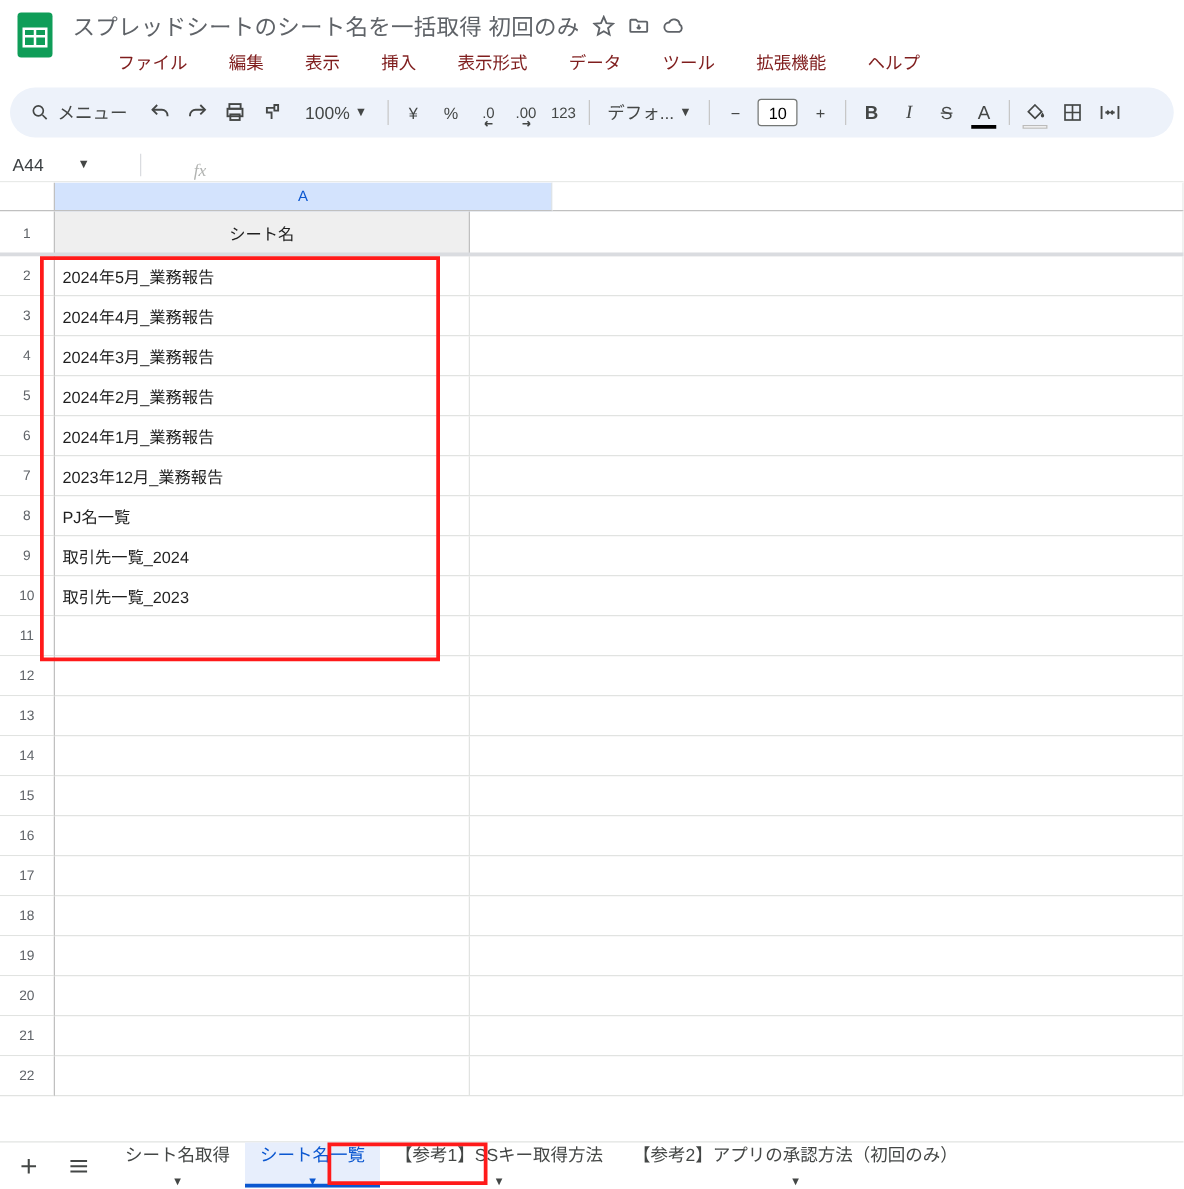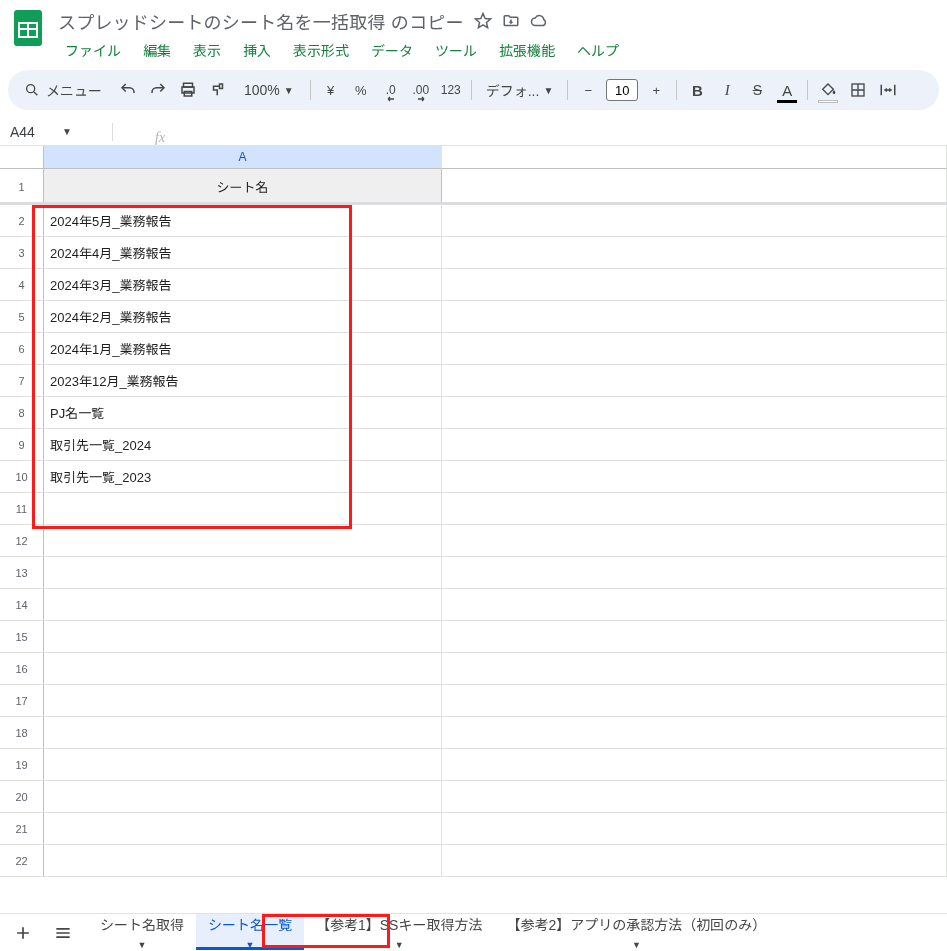--- a/index.html
+++ b/index.html
@@ -12,21 +12,21 @@
   .logo-box { width:28px; height:36px; background:#0f9d58; border-radius:3px; display:flex; align-items:center; justify-content:center; position:relative; }
   .logo-box::before { content:""; position:absolute; width:16px; height:12px; border:2px solid #fff; top:12px; }
   .logo-box::after { content:""; position:absolute; width:16px; height:2px; background:#fff; top:18px; }
   .logo-vbar { position:absolute; width:2px; height:12px; background:#fff; top:14px; left:50%; transform:translateX(-1px); z-index:2; }
   .title-section { flex:1; }
   .doc-title-row { display:flex; align-items:center; gap:10px; }
   .doc-title { font-size:18px; color:#5f6368; letter-spacing:0.2px; }
   .title-icon { width:18px; height:18px; color:#5f6368; cursor:pointer; display:inline-flex; align-items:center; justify-content:center; }
   .title-icon svg { width:18px; height:18px; }
 
-  .menubar { display:flex; gap:8px; padding:2px 0 6px 0; font-size:14px; color:#15803d; }
+  .menubar { display:flex; gap:19px; padding:2px 0 6px 0; font-size:14px; color:#7f1d1d;margin-left:29px; }
   .menu-item { padding:4px 7px; border-radius:4px; cursor:pointer; }
 
   
   .toolbar-wrap { padding:0 8px; }
   .toolbar { display:flex; align-items:center; gap:2px; background:#edf2fa; border-radius:24px; padding:4px 6px; height:40px; }
   .tb-btn { min-width:28px; height:28px; display:flex; align-items:center; justify-content:center; border-radius:4px; cursor:pointer; color:#444746; font-size:13px; }
   .tb-sep { width:1px; height:20px; background:#c7c7c7; margin:0 4px; }
   .tb-pill { display:flex; align-items:center; gap:6px; padding:0 10px; height:28px; border-radius:4px; color:#444746; font-size:14px; cursor:pointer; }
   .tb-zoom { display:flex; align-items:center; gap:4px; }
   .tb-drop { font-size:10px; color:#444746; }
@@ -57,21 +57,21 @@
   .col-rest { flex:1; }
 
   .row-headers { position:absolute; top:23px; left:0; width:44px; bottom:0; background:#fff; z-index:2; }
   .row-header { height:32px; border-bottom:1px solid #e1e3e1; border-right:1px solid #c0c0c0; display:flex; align-items:center; justify-content:center; font-size:11px; color:#5f6368; background:#fff; }
   .row-header.first { height:36px; }
 
   .cells { position:absolute; top:23px; left:44px; right:0; bottom:0; }
   .row { display:flex; height:32px; border-bottom:1px solid #e1e3e1; }
   .row.first { height:36px; }
   .cell { border-right:1px solid #e1e3e1; padding:0 6px; display:flex; align-items:center; font-size:13px; color:#1f1f1f; overflow:hidden; white-space:nowrap; }
-  .cell-a { width:398px; }
+  .cell-a { width:332px; }
   .cell-rest { flex:1; }
   .header-cell { background:#efefef; justify-content:center; font-weight:normal; border-right:1px solid #c0c0c0; border-bottom:1px solid #c0c0c0; }
   .frozen-divider { position:absolute; top:0; left:0; right:0; height:36px; border-bottom:3px solid #dadce0; pointer-events:none; z-index:4; margin-top:23px; }
 
   
   .red-box-1 { position:absolute; border:3px solid #ff1a1a; top:59px; left:32px; width:320px; height:324px; pointer-events:none; z-index:10; }
 
   
   .footer { height:38px; border-top:1px solid #e1e3e1; display:flex; align-items:center; padding:0 8px; gap:10px; font-size:14px; color:#444746; position:relative; }
   .footer-btn { width:30px; height:30px; display:flex; align-items:center; justify-content:center; cursor:pointer; border-radius:4px; color:#444746; }
@@ -86,21 +86,21 @@
 <body>
 
 <div class="titlebar">
   <div class="logo">
     <div class="logo-box">
         <div class="logo-vbar"></div>
       </div>
   </div>
   <div class="title-section">
     <div class="doc-title-row">
-      <span class="doc-title">スプレッドシートのシート名を一括取得 のコピー</span>
+      <span class="doc-title">スプレッドシートのシート名を一括取得 初回のみ</span>
       <span class="title-icon">
         <svg viewBox="0 0 24 24" fill="none" stroke="#5f6368" stroke-width="2">
             <path d="M12 17.3l-6.2 3.7 1.6-7L2 9.3l7.1-.6L12 2l2.9 6.7 7.1.6-5.4 4.7 1.6 7z"></path>
           </svg>
       </span>
       <span class="title-icon">
         <svg viewBox="0 0 24 24" fill="none" stroke="#5f6368" stroke-width="2">
             <path d="M3 6a1 1 0 011-1h5l2 2h9a1 1 0 011 1v9a1 1 0 01-1 1H4a1 1 0 01-1-1V6z"></path>
             <path d="M12 10v5m0 0l-2-2m2 2l2-2"></path>
           </svg>

